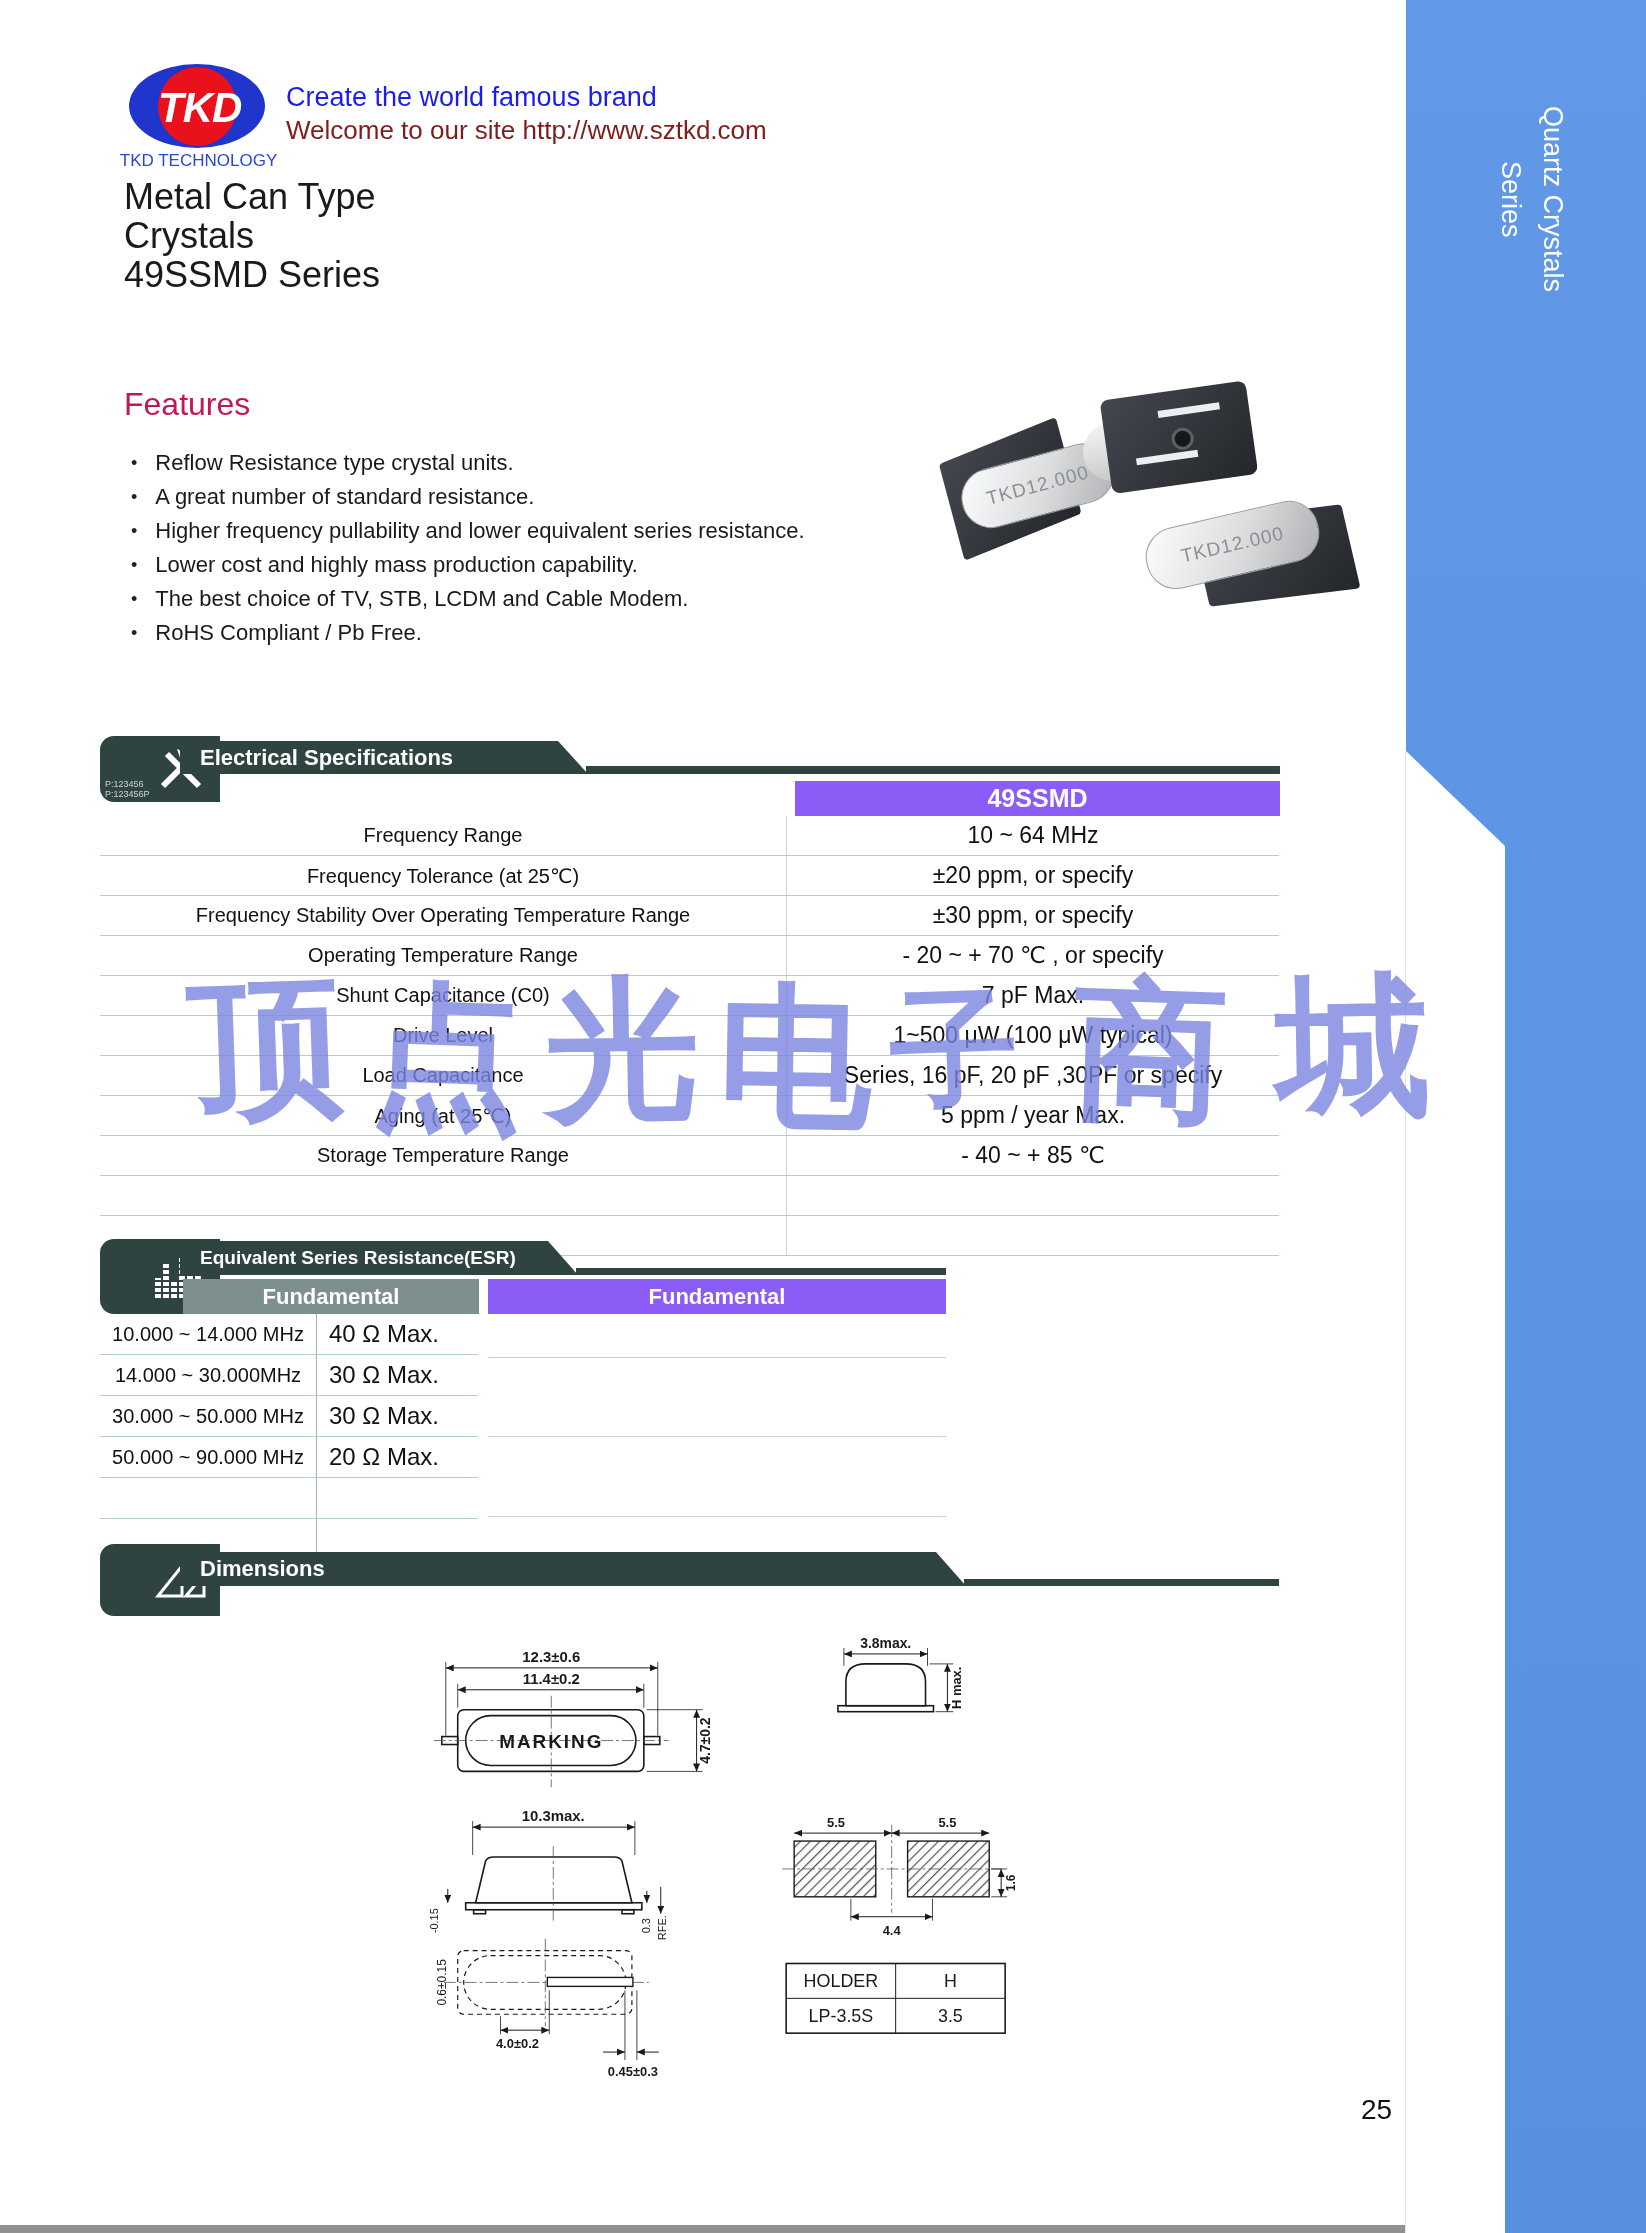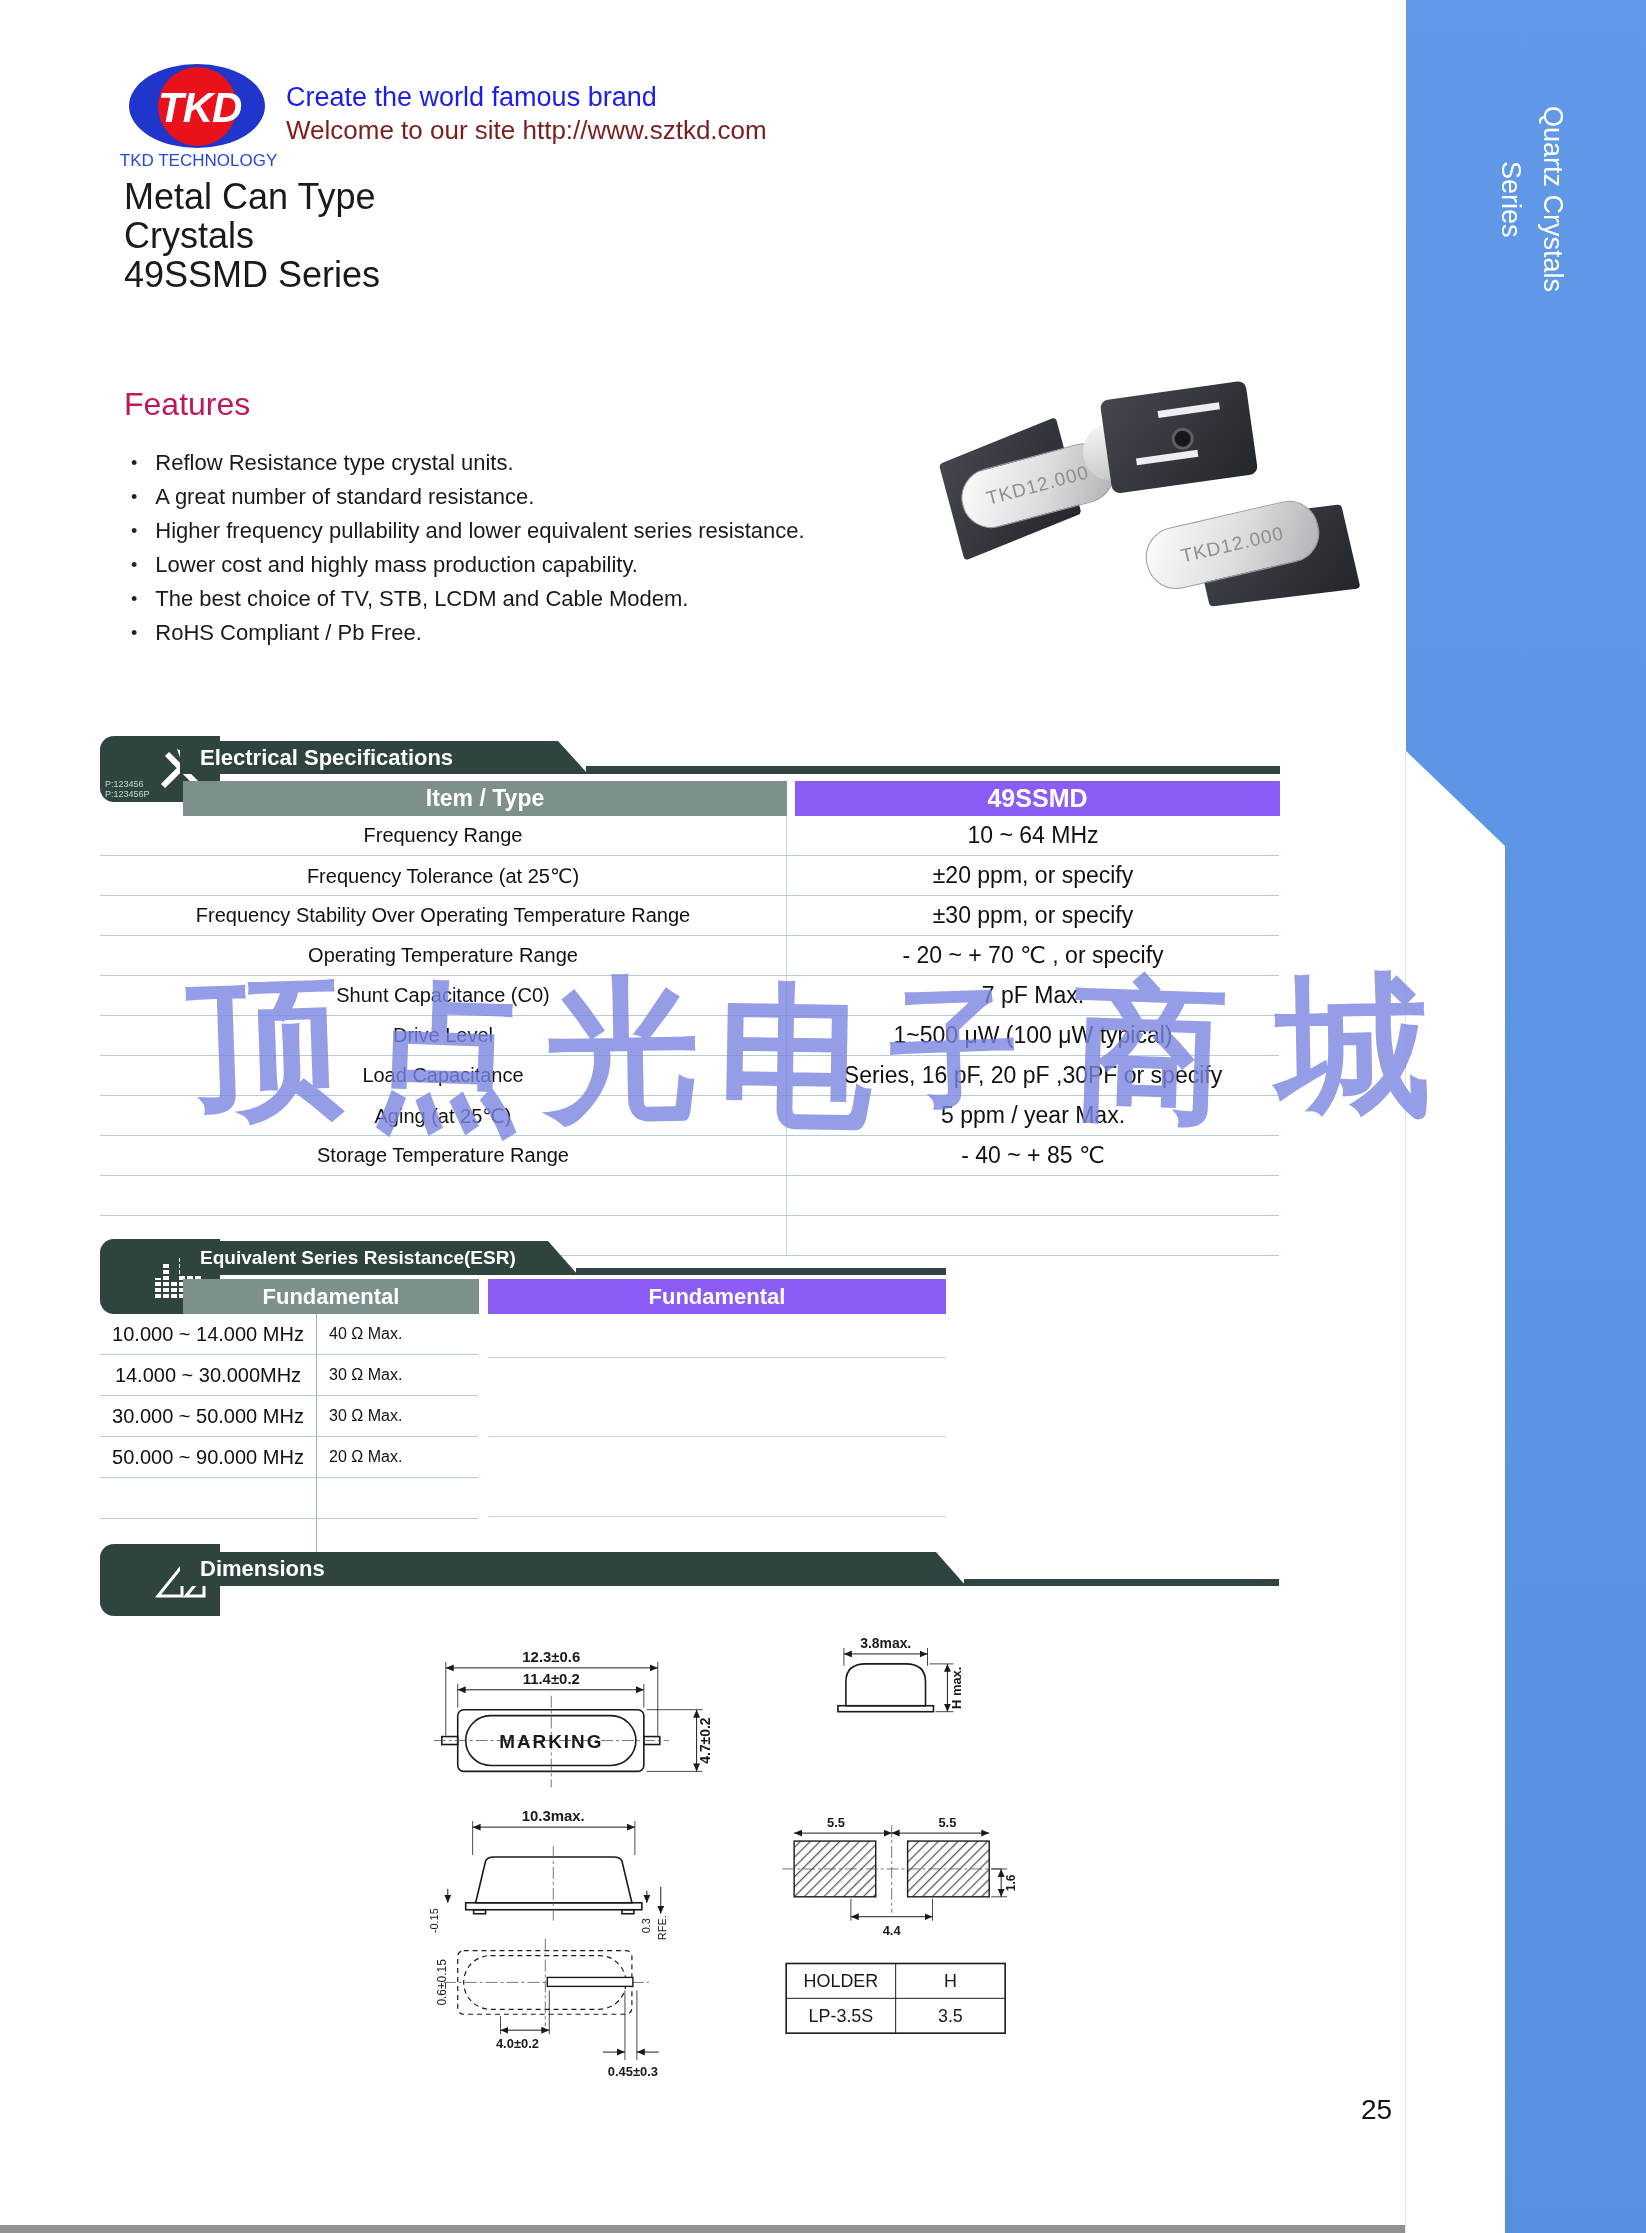--- a/index.html
+++ b/index.html
@@ -55,21 +55,21 @@
   .spec-row{height:39px;display:flex;border-bottom:1.4px solid #b3cdd3;}
   .spec-item{width:687px;display:flex;align-items:center;justify-content:center;font-size:20px;
              border-right:1.4px solid #c4d8dc;box-sizing:border-box;}
   .spec-value{flex:1;display:flex;align-items:center;justify-content:center;font-size:23px;}
 
   
   .esr-table{position:absolute;left:0;top:75px;width:378px;}
   .esr-row{height:40px;display:flex;border-bottom:1.4px solid #b3cdd3;}
   .esr-range{width:217px;display:flex;align-items:center;justify-content:center;font-size:20px;
              border-right:1.4px solid #9fb3b8;box-sizing:border-box;}
-  .esr-val{flex:1;display:flex;align-items:center;padding-left:12px;font-size:16px;}
+  .esr-val{flex:1;display:flex;align-items:center;padding-left:12px;font-size:24px;}
   .esr-right{position:absolute;left:388px;top:75px;width:458px;height:229px;}
   .rline{position:absolute;left:0;width:100%;height:1.4px;background:#c2d6da;}
 
   
   .wm{z-index:50;pointer-events:none;font-weight:bold;font-size:154px;color:rgba(123,132,224,0.8);
       line-height:1;}
 
   
   .dim-svg text{font-family:"Liberation Sans","DejaVu Sans",sans-serif;fill:#1a1a1a;}
   .shape{fill:none;stroke:#1a1a1a;stroke-width:1.6;}
@@ -146,21 +146,20 @@
         <path d="M24 3 L45 12 L30 20 Z" fill="#fff"></path>
       </svg>
       <div class="icon-cap">
         <div>P:123456</div>
         <div>P:123456P</div>
       </div>
     </div>
     <div class="bar" style="left:80px;top:5px;width:408px;height:33px;font-size:22px;
          clip-path:polygon(0 0,378px 0,408px 100%,0 100%);">Electrical Specifications</div>
     <div class="bar-line" style="left:486px;top:30px;width:694px;height:8px;"></div>
-    <div class="hdr hdr-sage" style="left:83px;top:45px;width:604px;height:35px;font-size:23px;">Item / Type</div>
     <div class="hdr hdr-light" style="left:695px;top:45px;width:485px;height:35px;font-size:25px;">49SSMD</div>
 
     <div class="spec-table">
       <div class="spec-row">
         <div class="spec-item">Frequency Range</div>
         <div class="spec-value">10 ~ 64 MHz</div>
       </div>
       <div class="spec-row">
         <div class="spec-item">Frequency Tolerance (at 25℃)</div>
         <div class="spec-value">±20 ppm, or specify</div>

